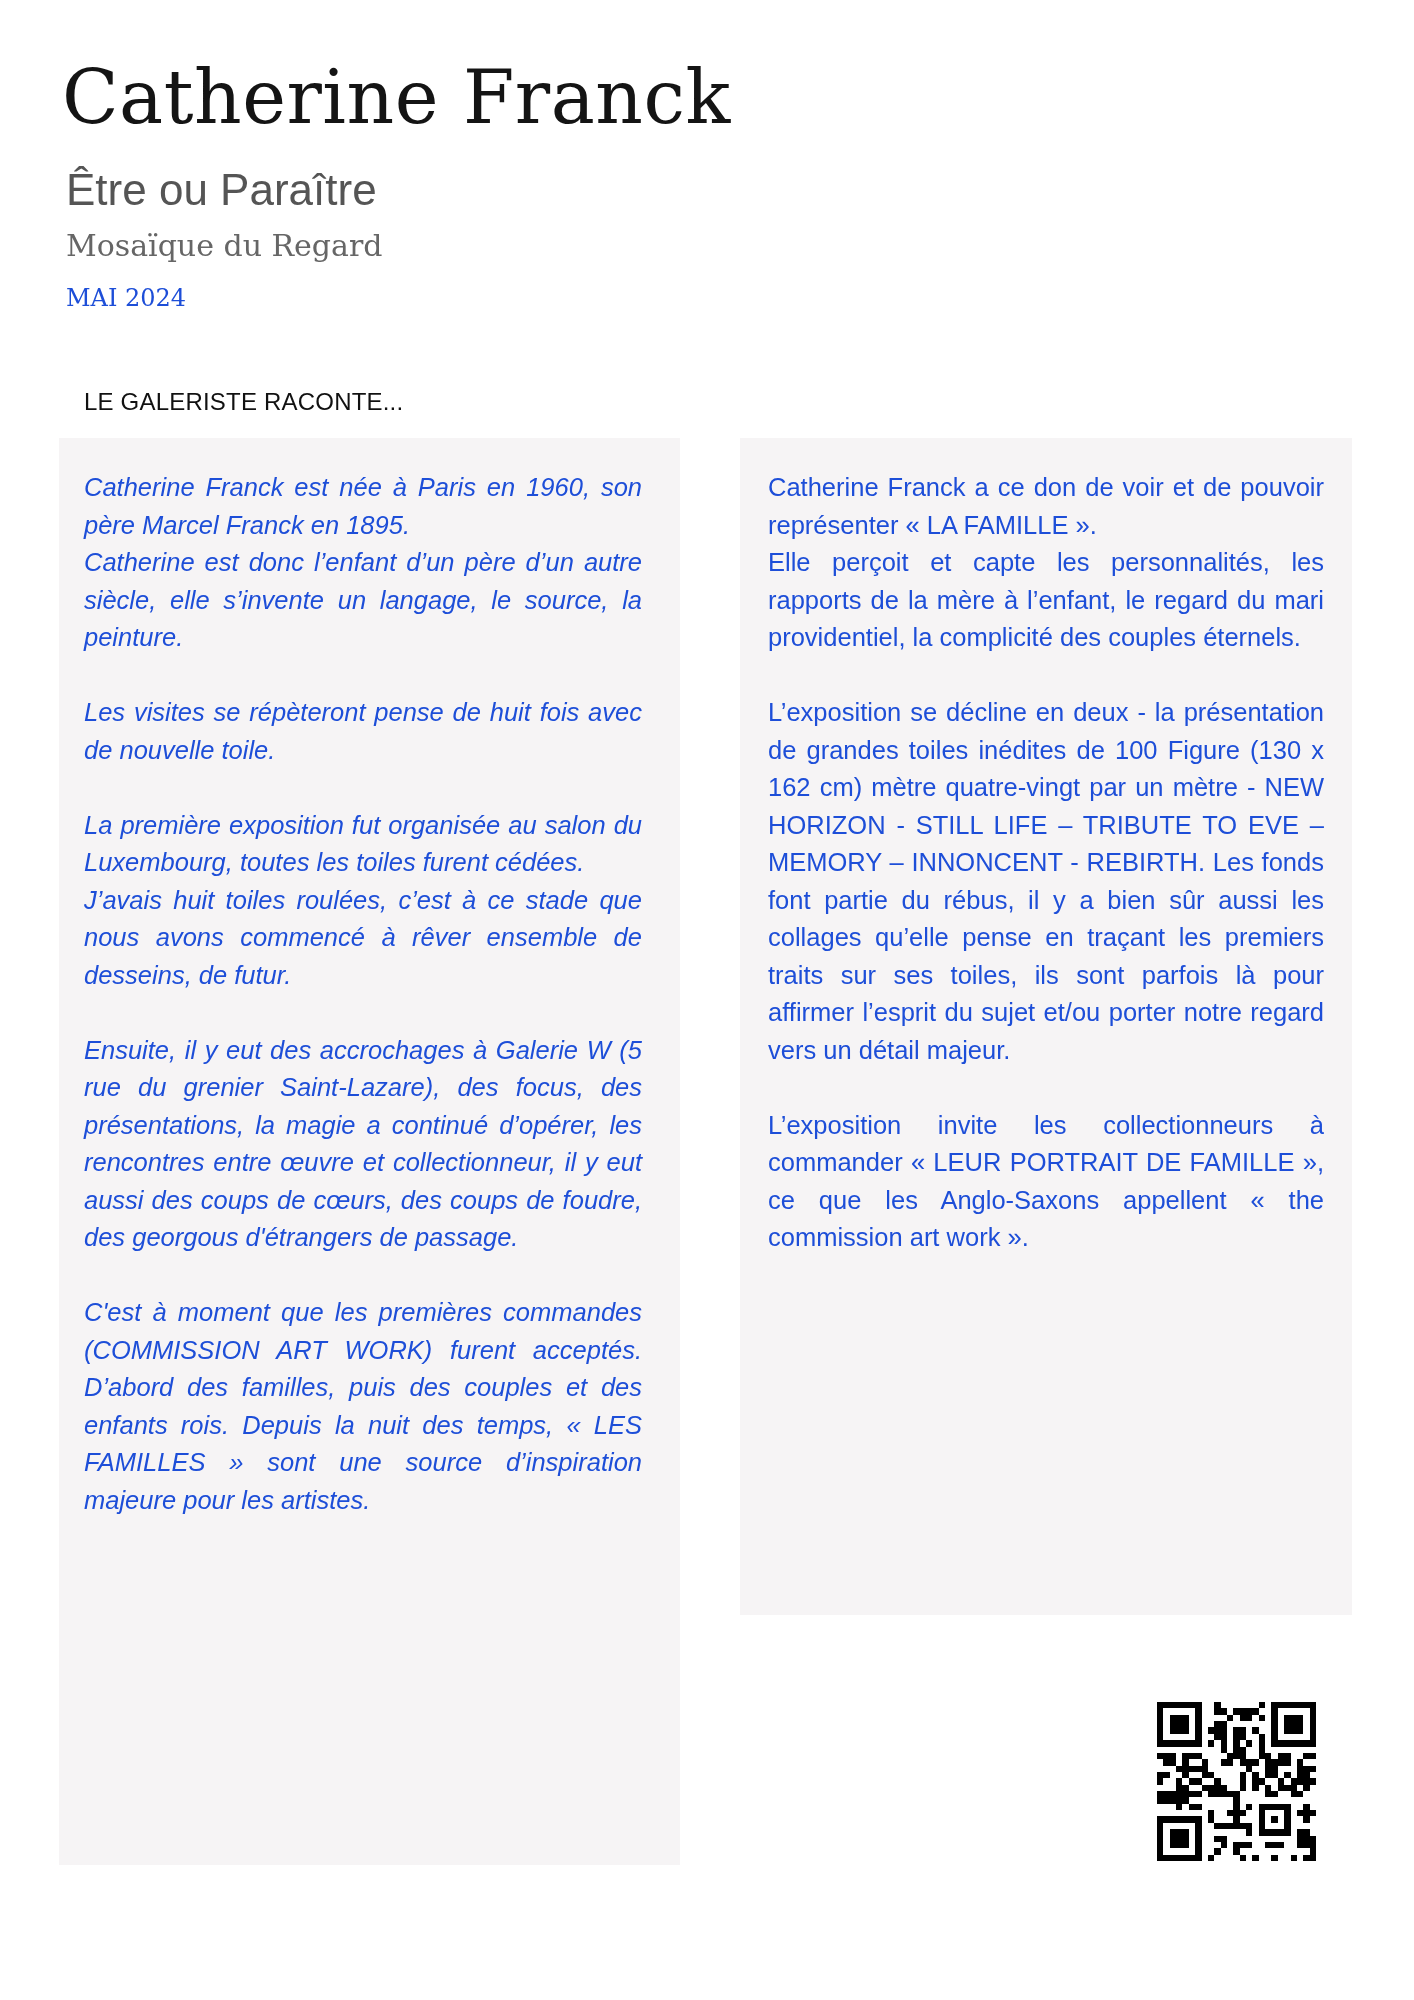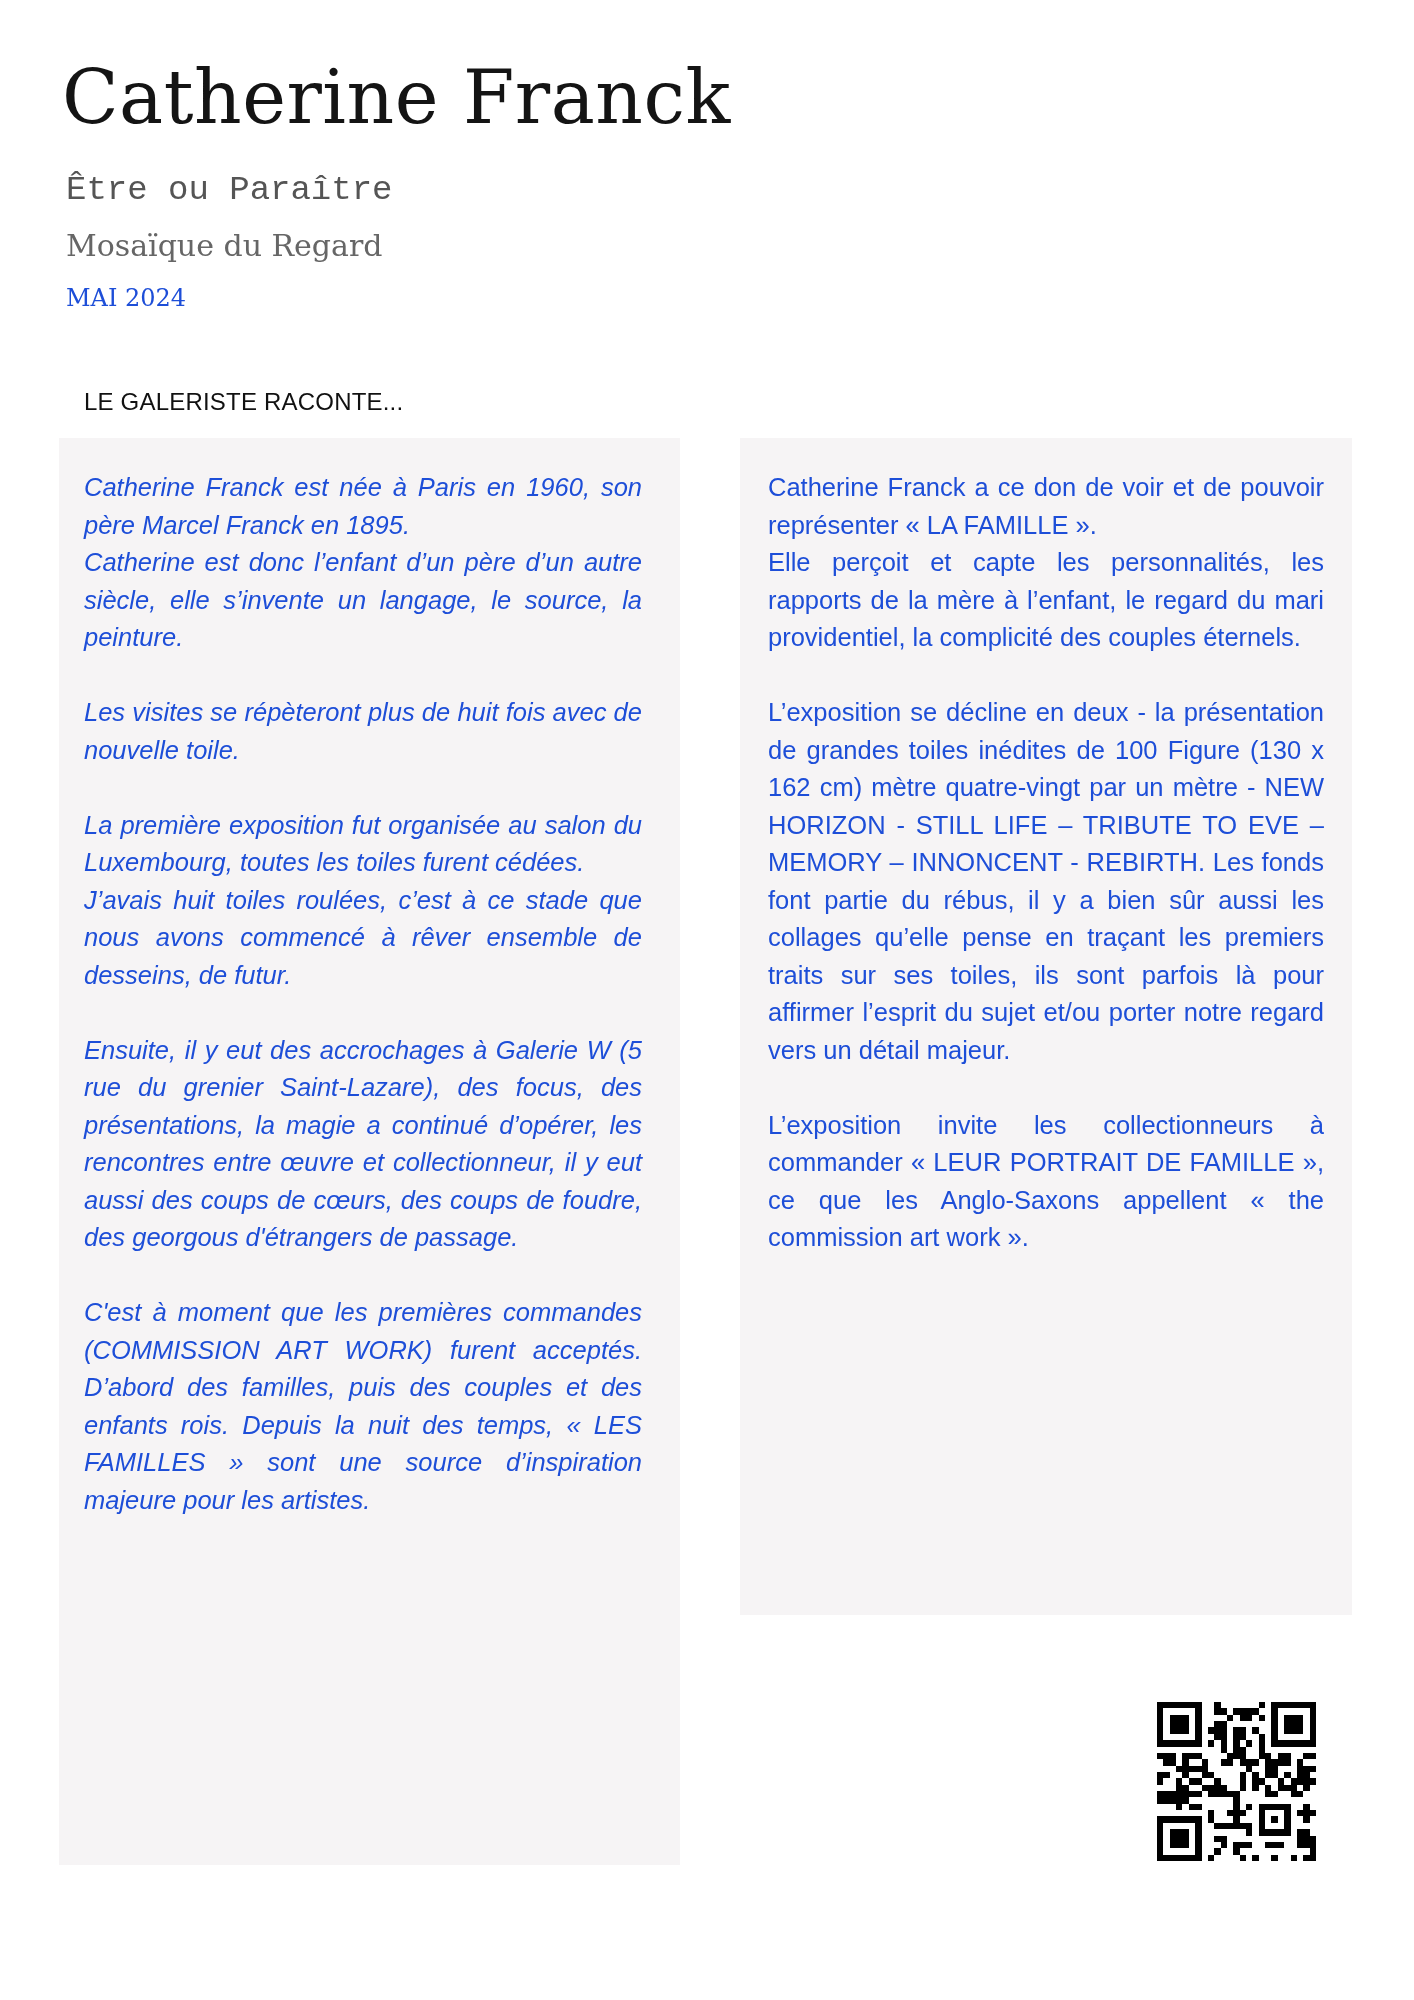--- a/index.html
+++ b/index.html
@@ -6,22 +6,22 @@
   body { width: 1414px; height: 2000px; position: relative; overflow: hidden; color: #111; }
   .title {
     position: absolute; left: 62px; top: 52px; margin: 0;
     font-family: "DejaVu Serif", "Liberation Serif", serif; font-weight: 300;
     font-size: 74px; line-height: 90px; color: #141414; letter-spacing: 0.5px;
     font-weight: normal;
     text-align: center;
   }
   .subtitle {
     position: absolute; left: 66px; top: 162px; margin: 0;
-    font-family: Liberation Mono, monospace; font-weight: normal;
-    font-size: 34px; line-height: 56px; color: #555;
+    font-family: Liberation Sans, sans-serif; font-weight: normal;
+    font-size: 44px; line-height: 56px; color: #555;
   }
   .series {
     position: absolute; left: 66px; top: 226px; margin: 0;
     font-family: "DejaVu Serif", "Liberation Serif", serif;
     font-size: 30px; line-height: 40px; color: #666;
   }
   .date {
     position: absolute; left: 66px; top: 282px; margin: 0;
     font-family: "DejaVu Serif", "Liberation Serif", serif;
     font-size: 24px; line-height: 32px; color: #1d4ed8;
@@ -51,21 +51,21 @@
 <div class="date">MAI 2024</div>
 
 <div class="section-label">LE GALERISTE RACONTE...</div>
 
 <div class="box box-left">
   <p>
     <span>Catherine Franck est née à Paris en 1960, son père Marcel Franck en 1895.</span>
     <span>Catherine est donc l’enfant d’un père d’un autre siècle, elle s’invente un langage, le source, la peinture.</span>
   </p>
   <p>
-    <span>Les visites se répèteront plus de huit fois avec de nouvelle toile.</span>
+    <span>Les visites se répèteront pense de huit fois avec de nouvelle toile.</span>
   </p>
   <p>
     <span>La première exposition fut organisée au salon du Luxembourg, toutes les toiles furent cédées.</span>
     <span>J’avais huit toiles roulées, c’est à ce stade que nous avons commencé à rêver ensemble de desseins, de futur.</span>
   </p>
   <p>
     <span>Ensuite, il y eut des accrochages à Galerie W (5 rue du grenier Saint-Lazare), des focus, des présentations, la magie a continué d’opérer, les rencontres entre œuvre et collectionneur, il y eut aussi des coups de cœurs, des coups de foudre, des georgous d'étrangers de passage.</span>
   </p>
   <p>
     <span>C'est à moment que les premières commandes (COMMISSION ART WORK) furent acceptés. D’abord des familles, puis des couples et des enfants rois. Depuis la nuit des temps, « LES FAMILLES » sont une source d’inspiration majeure pour les artistes.</span>

